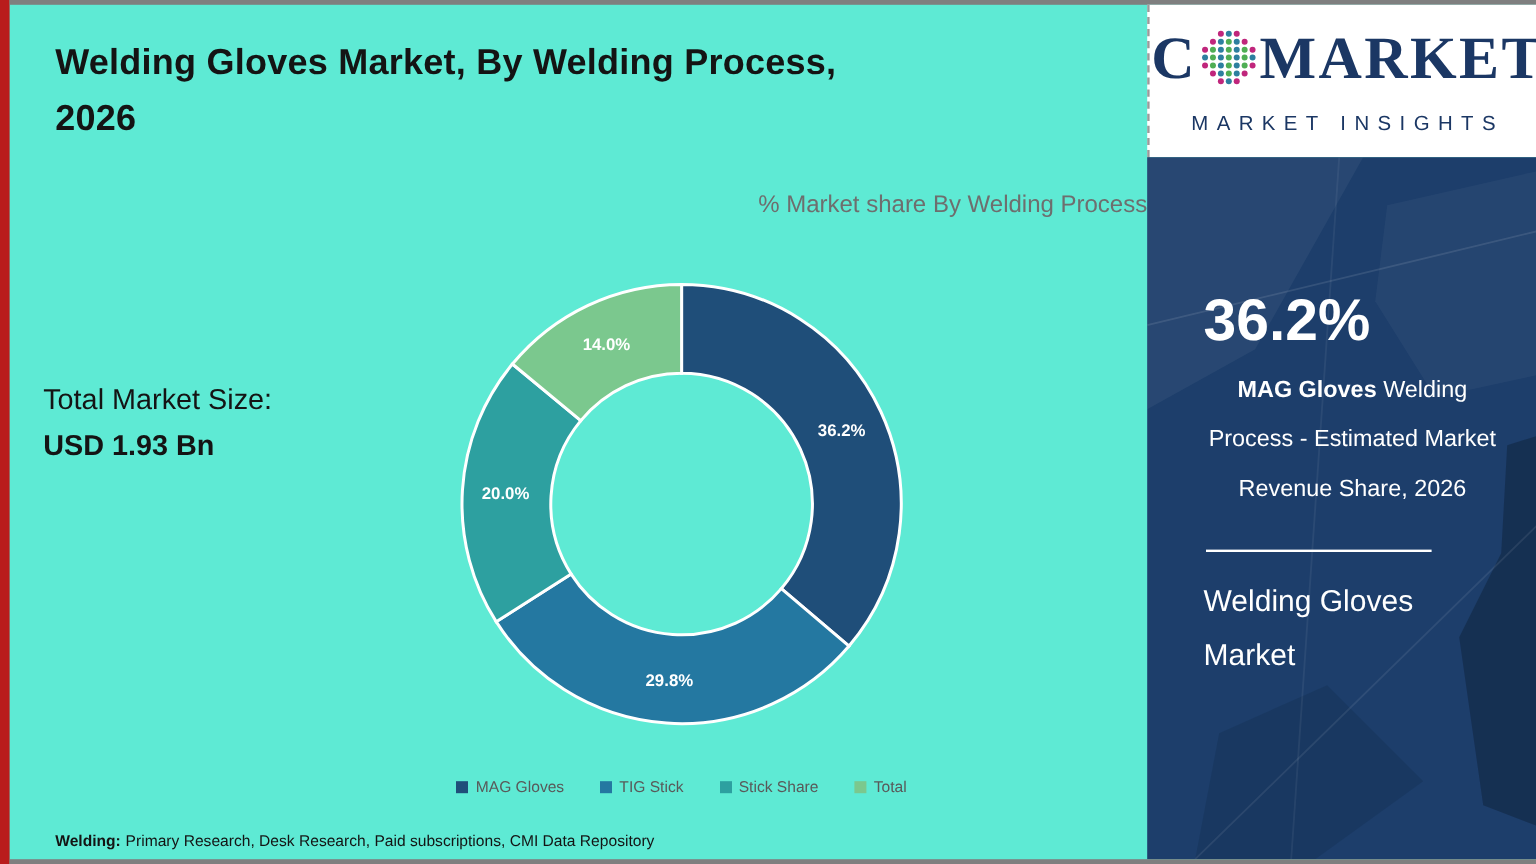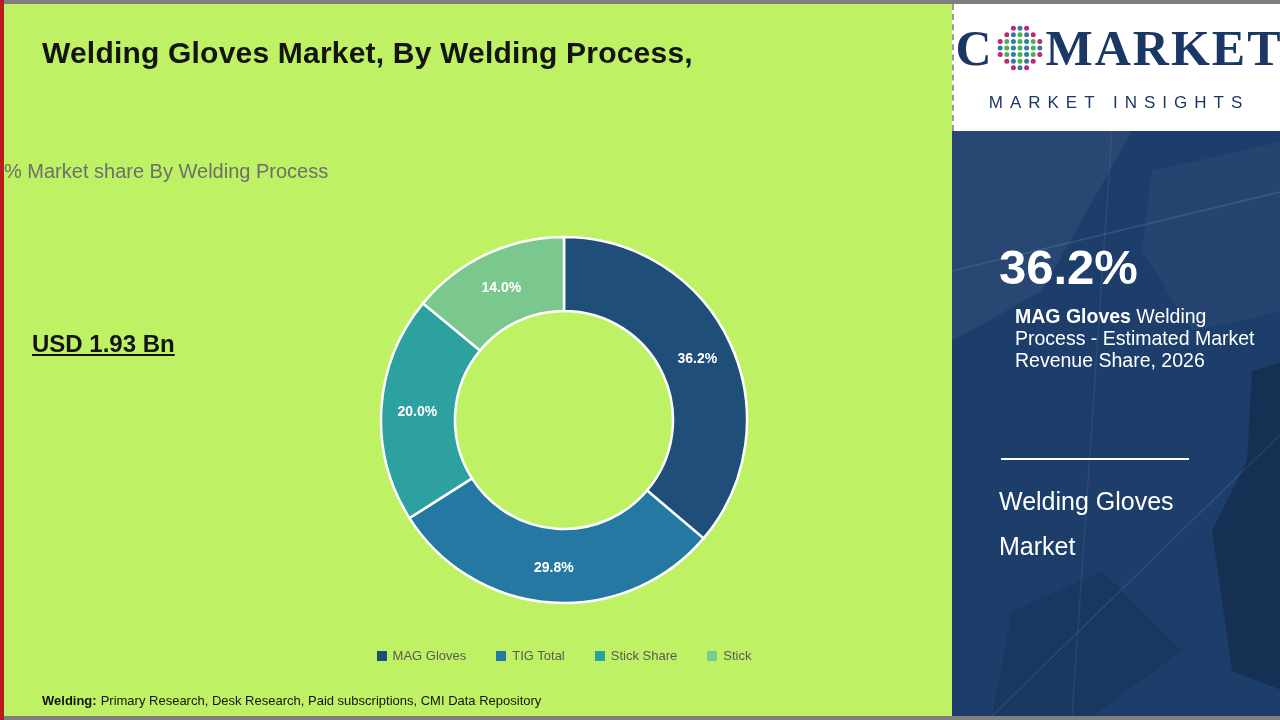--- a/index.html
+++ b/index.html
@@ -1,37 +1,37 @@
 <!DOCTYPE html>
 <html><head>
 <meta charset="utf-8">
 <style>
   html,body{margin:0;padding:0;background:#e8e8e8;}
   #page{
-    position:relative;width:1280px;height:720px;background:#bef264;
+    position:relative;width:1280px;height:720px;background:#5eead4;
     font-family:"Liberation Sans",sans-serif;overflow:hidden;
-    border-left:4px solid #b91c1c;box-sizing:border-box;
+    border-left:8px solid #b91c1c;box-sizing:border-box;
   }
   .edge-bar{position:absolute;left:0;right:0;height:4px;background:#7f7f7f;}
   .edge-bar.top{top:0;}
   .edge-bar.bottom{bottom:0;}
 
   .main-title{
     position:absolute;left:38px;top:30px;width:870px;
     font-size:30px;font-weight:bold;color:#141414;line-height:46px;
     letter-spacing:0.2px;
   }
   .chart-title{
-    position:absolute;left:0;top:160px;width:948px;text-align:left;
+    position:absolute;left:0;top:160px;width:948px;text-align:right;
     font-size:20px;color:#6e6e6e;
   }
   .donut-wrap{position:absolute;left:373px;top:233px;width:374px;height:374px;}
   .total-block{position:absolute;left:28px;top:320px;color:#141414;}
   .total-label{font-size:24px;}
-  .total-value{font-size:24px;font-weight:bold;margin-top:10px;text-decoration:underline;}
+  .total-value{font-size:24px;font-weight:bold;margin-top:10px;}
 
   .legend{
     position:absolute;left:160px;top:648px;width:800px;
     display:flex;justify-content:center;gap:30px;
     font-size:13px;color:#595959;align-items:center;
   }
   .legend-item{display:flex;align-items:center;gap:6px;}
   .legend-swatch{width:10px;height:10px;display:inline-block;}
 
   .source-line{position:absolute;left:38px;top:693px;font-size:13px;color:#141414;}
@@ -51,69 +51,71 @@
     margin-top:20px;font-size:17px;letter-spacing:7px;color:#1b3764;
     font-family:"Liberation Sans",sans-serif;
   }
 
   .side-panel{
     position:absolute;left:948px;top:131px;width:332px;height:585px;
     background:#1d3e6b;overflow:hidden;
   }
   .panel-map{position:absolute;left:0;top:0;}
   .panel-value{position:absolute;left:47px;top:108px;font-size:49px;font-weight:bold;color:#ffffff;}
-  .panel-para{position:absolute;left:63px;top:174px;width:248px;font-size:19.5px;line-height:22px;color:#ffffff;}
+  .panel-para{position:absolute;left:47px;top:174px;width:248px;font-size:19.5px;line-height:41px;color:#ffffff;text-align:center;}
   .panel-divider{position:absolute;left:49px;top:327px;width:188px;height:2px;background:#ffffff;}
   .panel-title{position:absolute;left:47px;top:348px;width:230px;font-size:25px;line-height:45px;color:#ffffff;}
 </style>
 </head>
 <body>
 
 <div id="page">
   <div class="edge-bar top"></div>
 
   <div class="main-title">
     <div>Welding Gloves Market, By Welding Process,</div>
+    <div>2026</div>
   </div>
 
   <div class="chart-title">% Market share By Welding Process</div>
 
   <div class="donut-wrap">
     <svg id="donut-svg" width="374" height="374" viewBox="0 0 374 374">
         <path d="M187.00,4.00 A183,183 0 0 1 326.53,305.41 L270.11,257.53 A109,109 0 0 0 187.00,78.00 Z" fill="#1f4e79" stroke="#ffffff" stroke-width="2.5"></path>
         <text x="320.4" y="125.2" text-anchor="middle" dominant-baseline="central" fill="#ffffff" font-size="14" font-weight="bold">36.2%</text>
         <path d="M326.53,305.41 A183,183 0 0 1 32.49,285.06 L94.97,245.41 A109,109 0 0 0 270.11,257.53 Z" fill="#2478a1" stroke="#ffffff" stroke-width="2.5"></path>
         <text x="176.8" y="333.6" text-anchor="middle" dominant-baseline="central" fill="#ffffff" font-size="14" font-weight="bold">29.8%</text>
         <path d="M32.49,285.06 A183,183 0 0 1 46.00,70.35 L103.01,117.52 A109,109 0 0 0 94.97,245.41 Z" fill="#2da0a0" stroke="#ffffff" stroke-width="2.5"></path>
         <text x="40.3" y="177.8" text-anchor="middle" dominant-baseline="central" fill="#ffffff" font-size="14" font-weight="bold">20.0%</text>
         <path d="M46.00,70.35 A183,183 0 0 1 187.00,4.00 L187.00,78.00 A109,109 0 0 0 103.01,117.52 Z" fill="#7bc88e" stroke="#ffffff" stroke-width="2.5"></path>
         <text x="124.4" y="54.0" text-anchor="middle" dominant-baseline="central" fill="#ffffff" font-size="14" font-weight="bold">14.0%</text>
       </svg>
   </div>
 
   <div class="total-block">
+    <div class="total-label">Total Market Size:</div>
     <div class="total-value">USD 1.93 Bn</div>
   </div>
 
   <div class="legend" id="legend">
       <span class="legend-item">
         <span class="legend-swatch" style="background: rgb(31, 78, 121);"></span>
         <span>MAG Gloves</span>
       </span>
       <span class="legend-item">
         <span class="legend-swatch" style="background: rgb(36, 120, 161);"></span>
-        <span>TIG Total</span>
+        <span>TIG Stick</span>
       </span>
       <span class="legend-item">
         <span class="legend-swatch" style="background: rgb(45, 160, 160);"></span>
         <span>Stick Share</span>
       </span>
       <span class="legend-item">
         <span class="legend-swatch" style="background: rgb(123, 200, 142);"></span>
-        <span>Stick</span>
+        <span>Total</span>
       </span>
     </div>
 
   <div class="source-line">
     <b>Welding:</b><span>Primary Research, Desk Research, Paid subscriptions, CMI Data Repository</span>
   </div>
 
   <div class="logo-box">
     <div class="logo-row">
       <span class="logo-serif">C</span>

